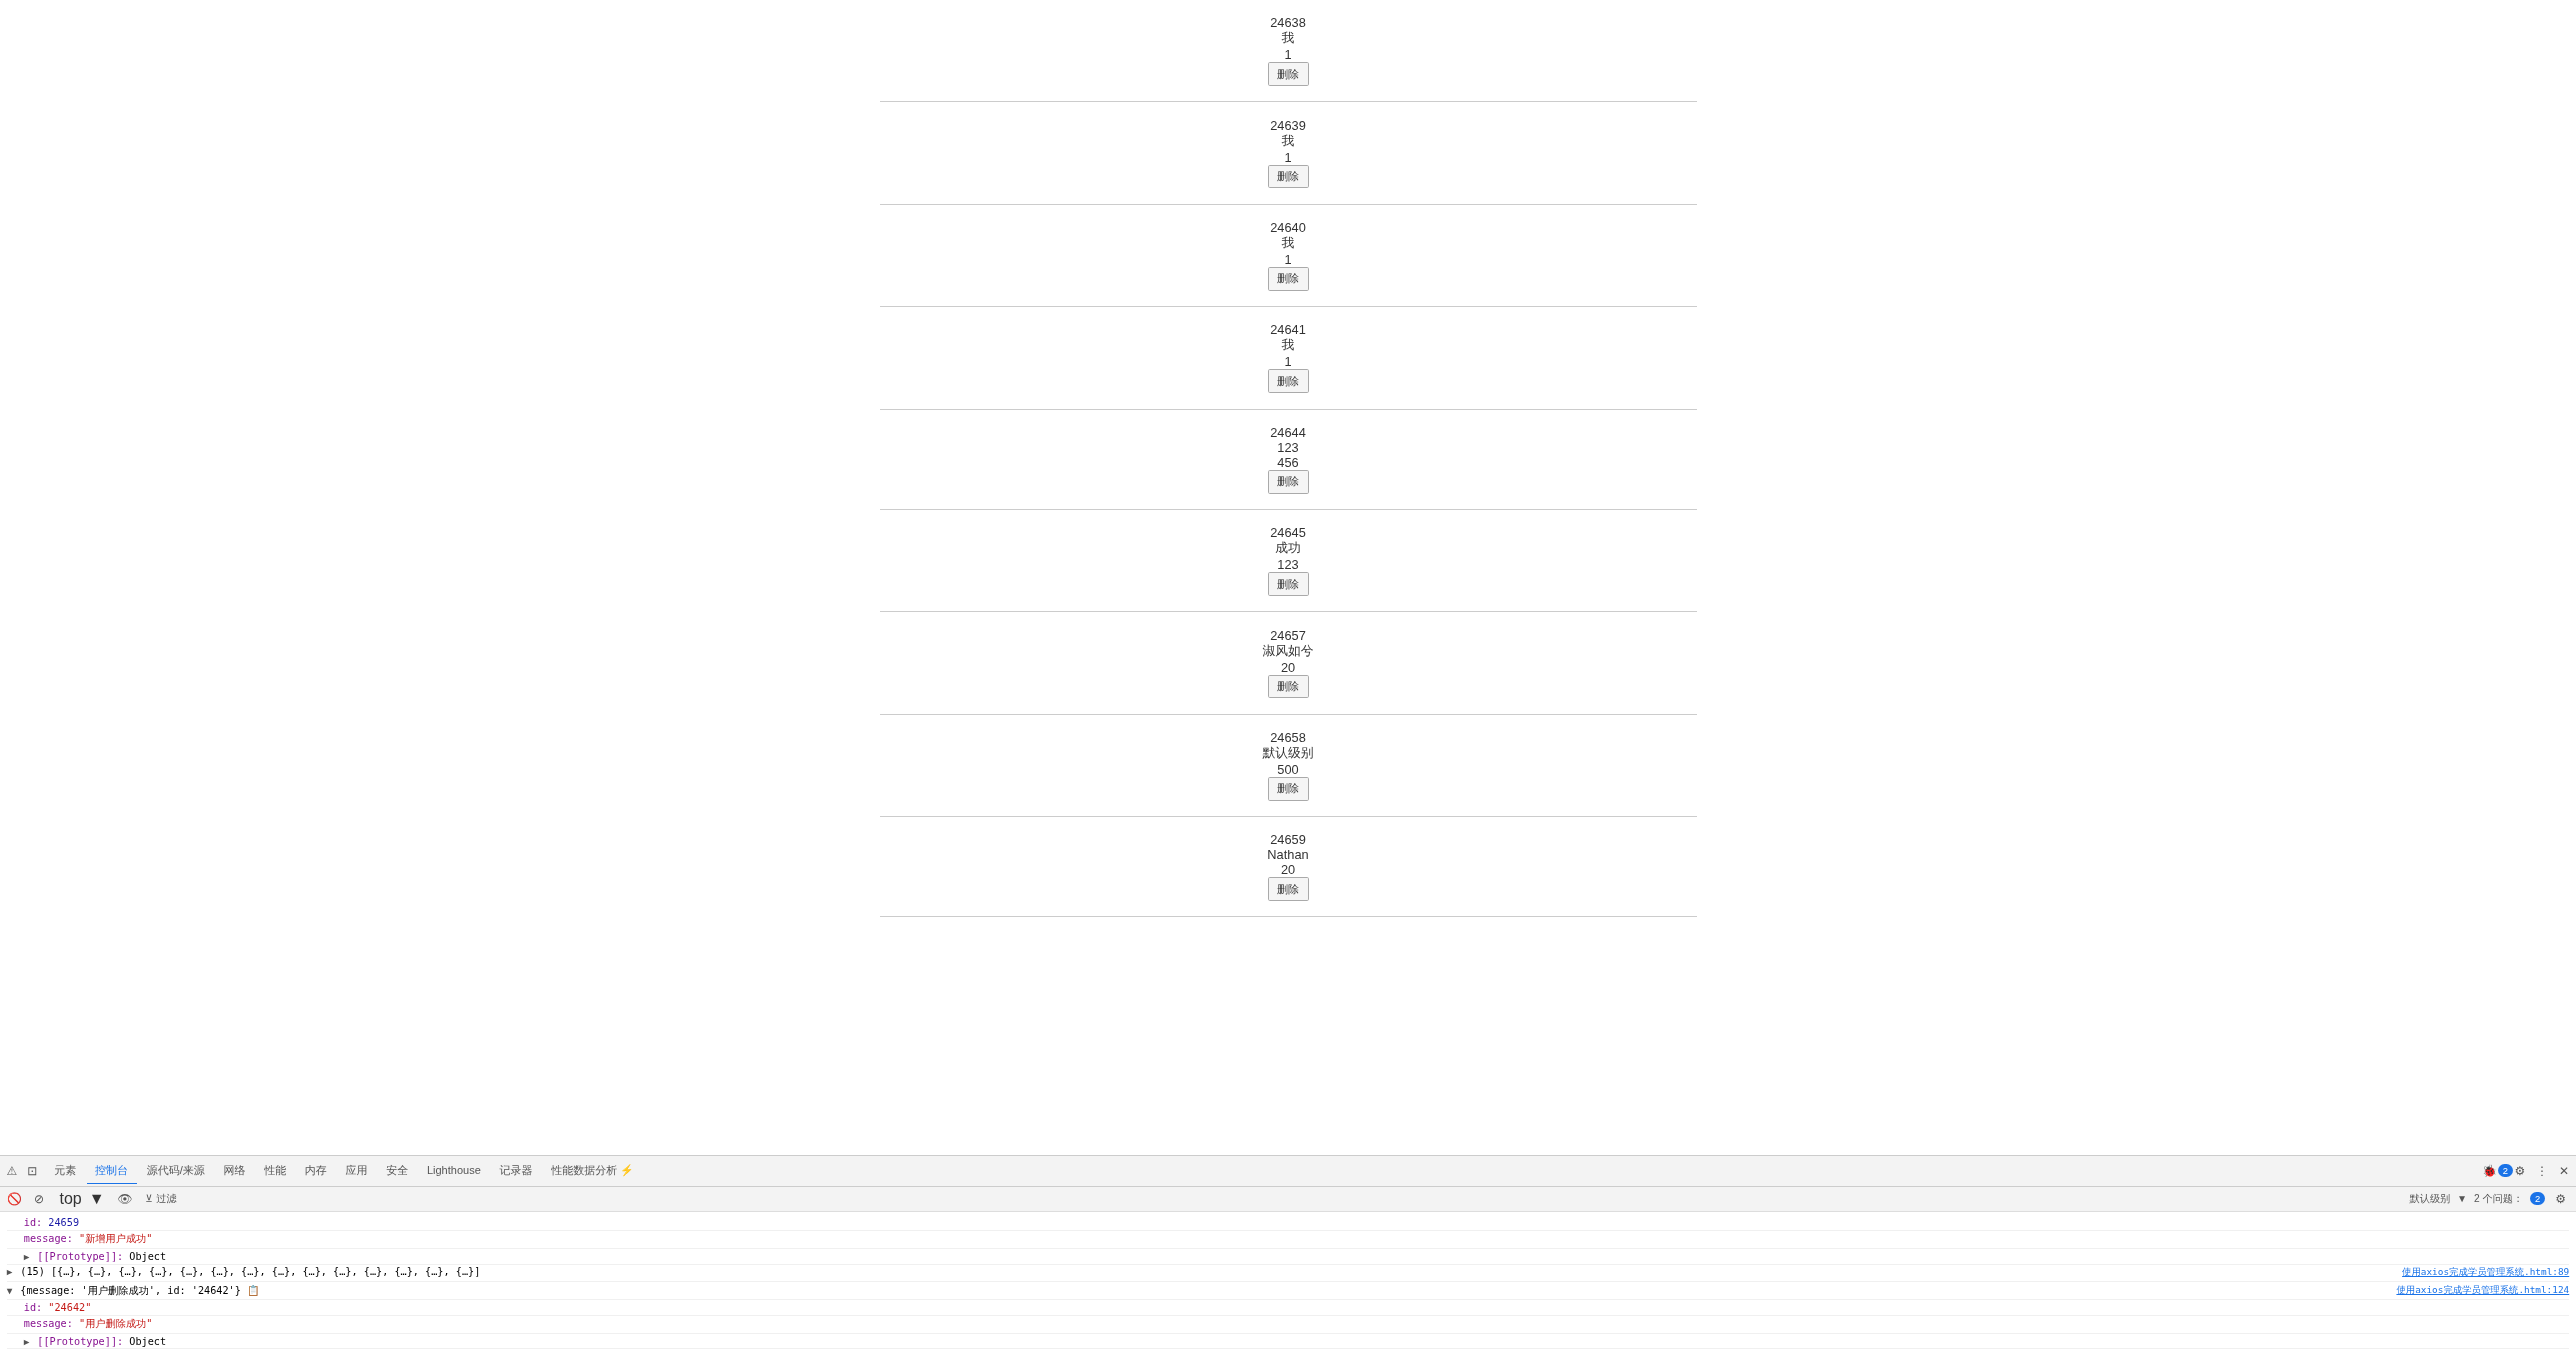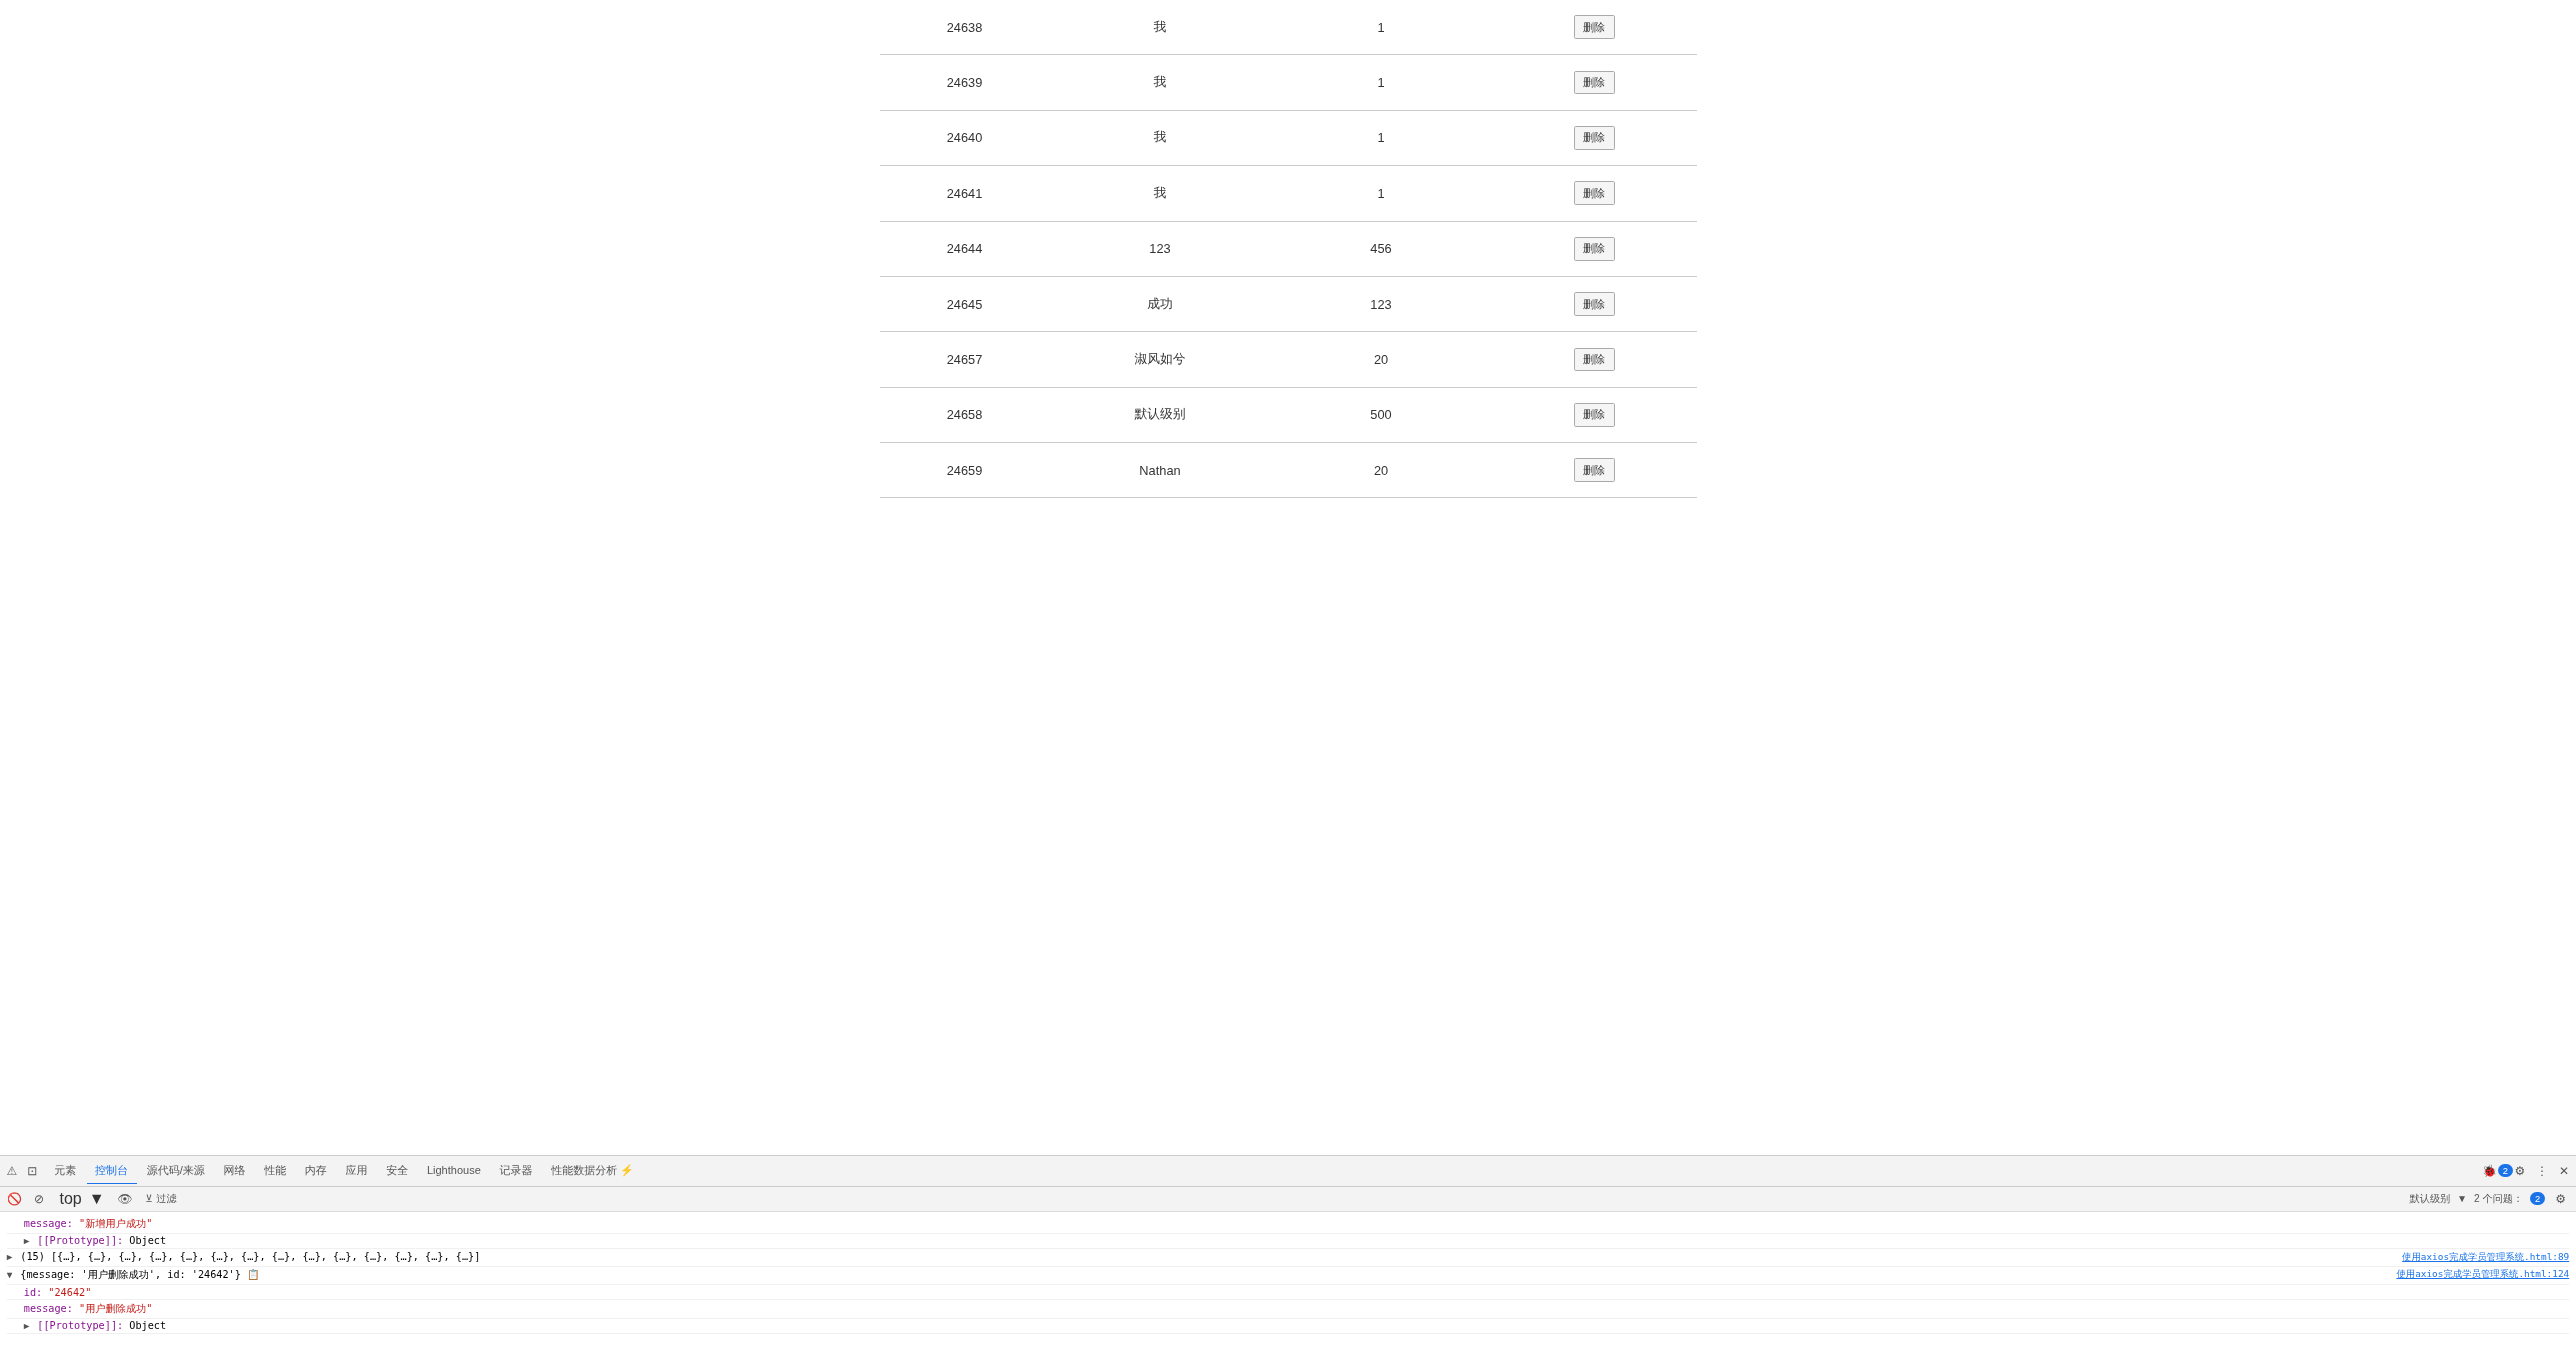--- a/index.html
+++ b/index.html
@@ -15,20 +15,21 @@
     .table-container {
       width: 817px;
       margin: 0 auto;
     }
 
     .table-row {
       display: flex;
       align-items: center;
       border-bottom: 0.9px solid #ccc;
       padding: 15.3px 0;
+      flex-direction: column;
     }
 
     .col-id {
       width: 170px;
       text-align: center;
       color: #333;
       font-size: 12.8px;
     }
 
     .col-name {
@@ -359,20 +360,26 @@
       <span>默认级别</span>
       <span>▼</span>
       <span>2 个问题：</span>
       <span class="issues-badge">2</span>
       <div class="settings-icon">⚙</div>
     </div>
   </div>
 
   <div class="console-content">
 
+    <div class="console-line">
+      <div class="indent console-line-left">
+        <span class="log-key">id: </span>
+        <span class="log-number">24659</span>
+      </div>
+    </div>
 
     <div class="console-line">
       <div class="indent console-line-left">
         <span class="log-key">message: </span>
         <span class="log-string">"新增用户成功"</span>
       </div>
     </div>
 
     <div class="console-line">
       <div class="indent console-line-left">

